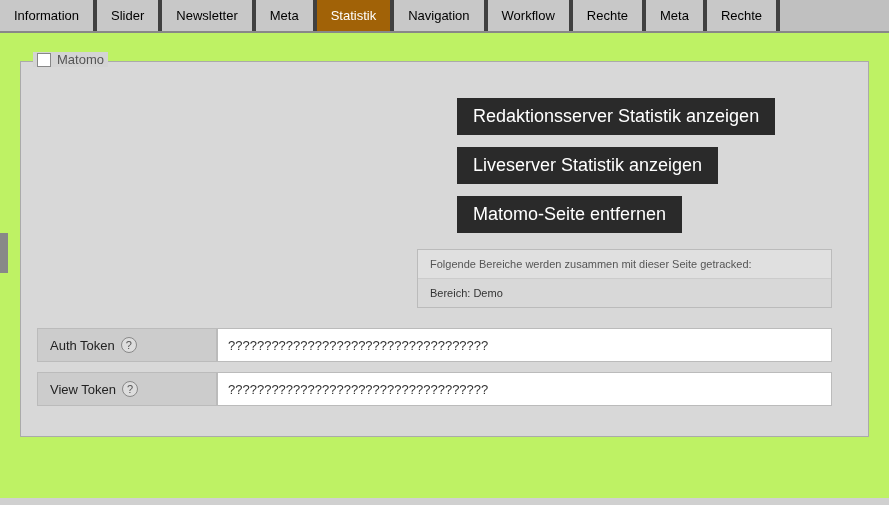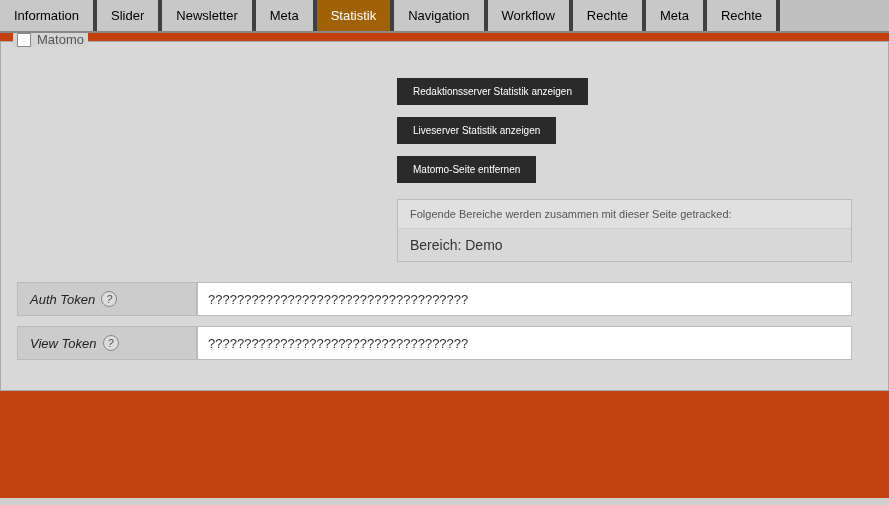--- a/index.html
+++ b/index.html
@@ -28,22 +28,22 @@
       background: #c8c8c8;
       user-select: none;
     }
     .tab.active {
       background: #a16207;
       color: #fff;
     }
 
     
     .content-area {
-      background: #c2410c;
-      padding: 0;
+      background: #bef264;
+      padding: 20px;
       height: calc(505px - 40px);
       overflow-y: auto;
     }
 
     
     .matomo-fieldset {
       border: 1px solid #aaa;
       background: #d8d8d8;
       padding: 12px 16px 20px 16px;
       position: relative;
@@ -79,42 +79,43 @@
       gap: 12px;
       margin-top: 24px;
       margin-bottom: 16px;
     }
     .action-btn {
       background: #2a2a2a;
       color: #fff;
       border: none;
       padding: 8px 16px;
       cursor: pointer;
-      font-size: 10px;
+      font-size: 18px;
       white-space: nowrap;
+      margin-left: 40px;
     }
 
     
     .info-box {
       margin-left: 380px;
       border: 1px solid #bbb;
       background: #e8e8e8;
       padding: 0;
       margin-right: 20px;
     }
     .info-box-header {
       padding: 8px 12px;
       color: #555;
       font-size: 11px;
       border-bottom: 1px solid #ccc;
       background: #e0e0e0;
     }
     .info-box-row {
       padding: 8px 12px;
-      font-size: 14px;
+      font-size: 11px;
       color: #333;
       background: #d8d8d8;
     }
 
     
     .token-section {
       margin-top: 20px;
     }
     .token-row {
       display: flex;
@@ -126,21 +127,20 @@
       min-width: 180px;
       padding: 8px 12px;
       background: #ccc;
       border: 1px solid #bbb;
       display: flex;
       align-items: center;
       gap: 6px;
       font-size: 13px;
       color: #222;
       height: 34px;
-      font-style: italic;
     }
     .token-label .help-icon {
       display: inline-flex;
       align-items: center;
       justify-content: center;
       width: 16px;
       height: 16px;
       border-radius: 50%;
       border: 1px solid #888;
       font-size: 11px;

